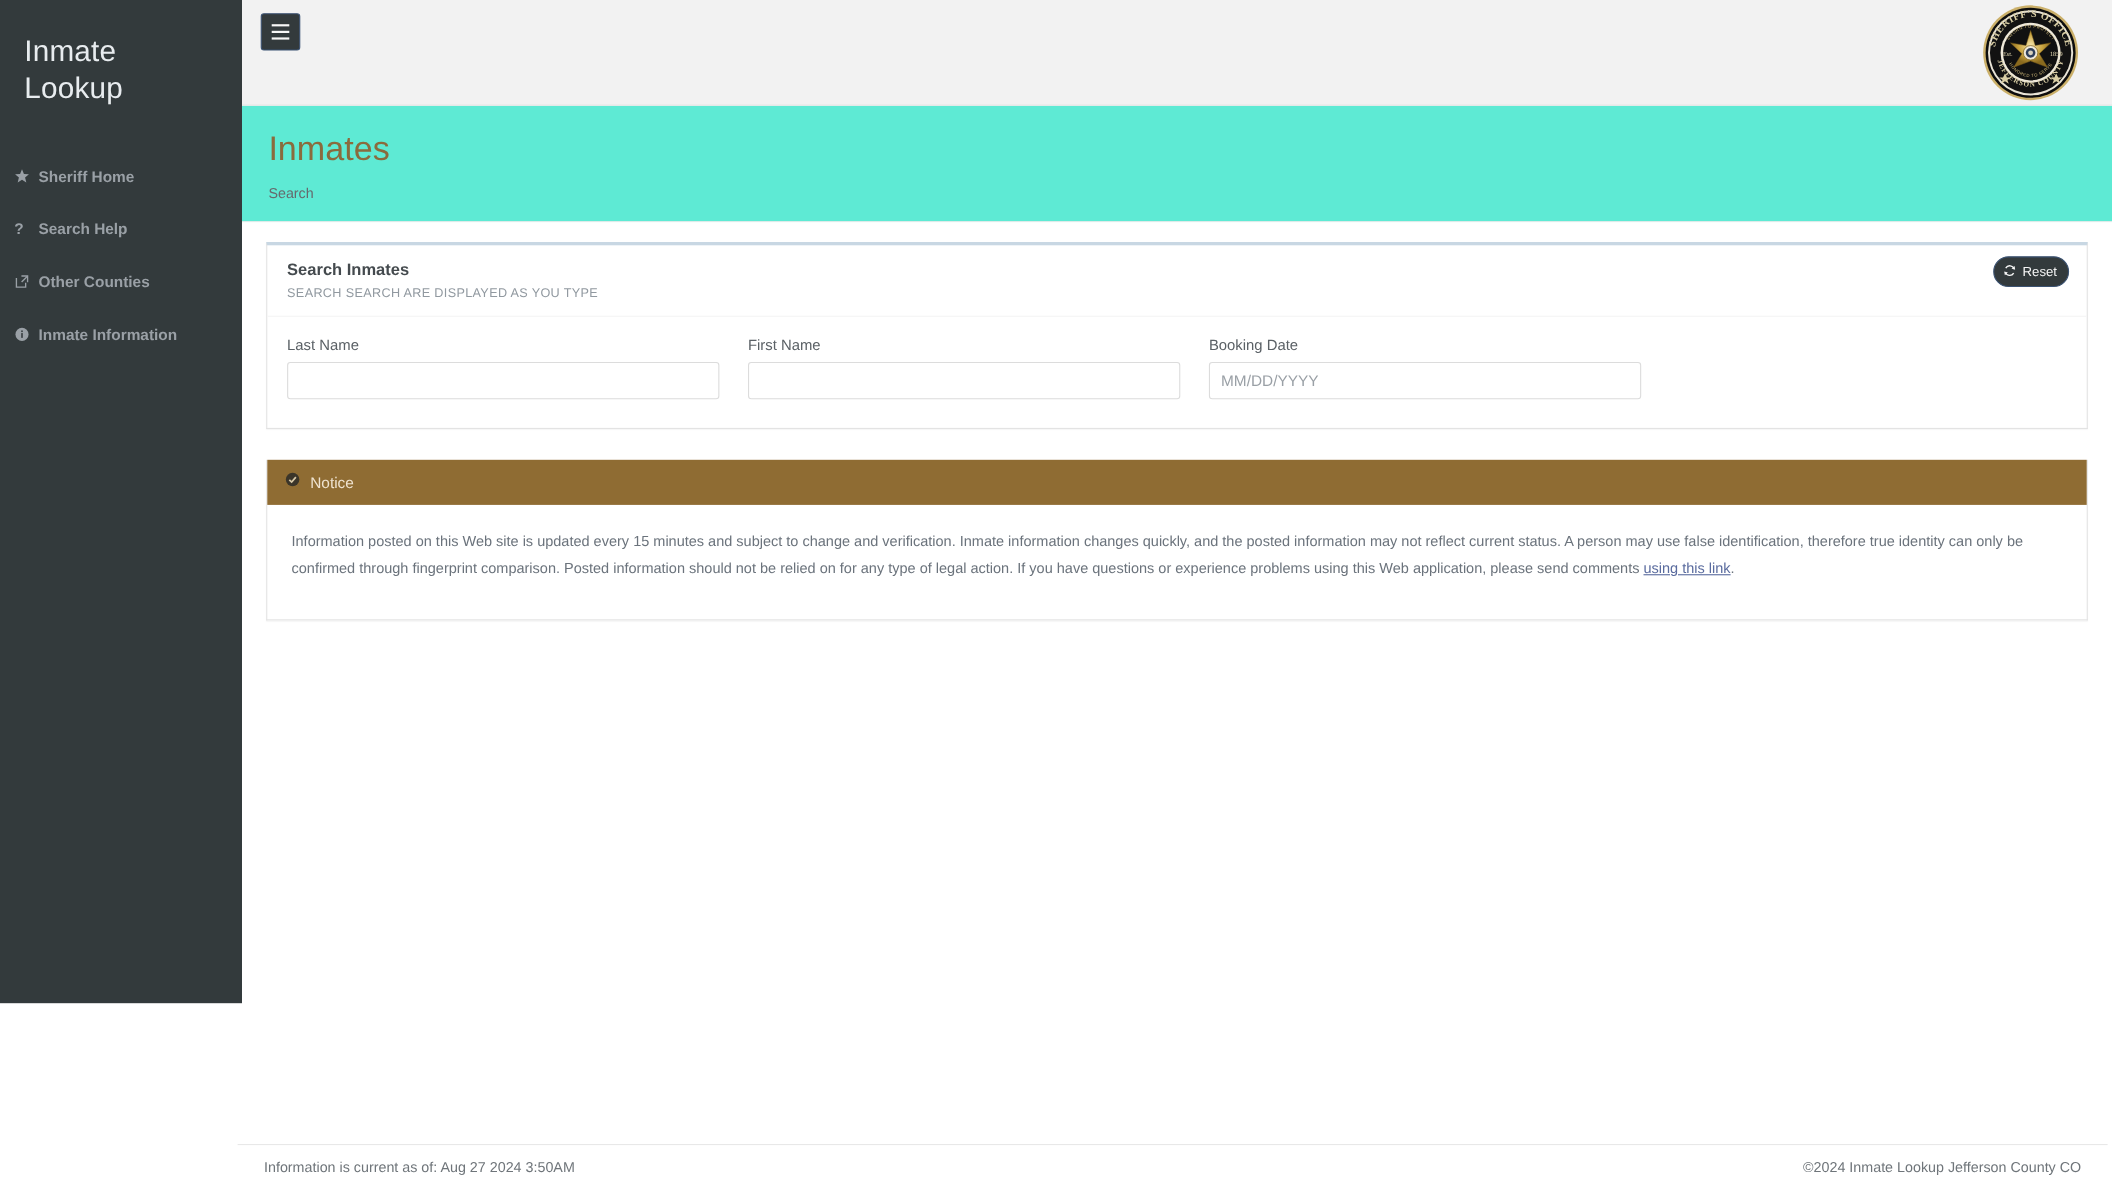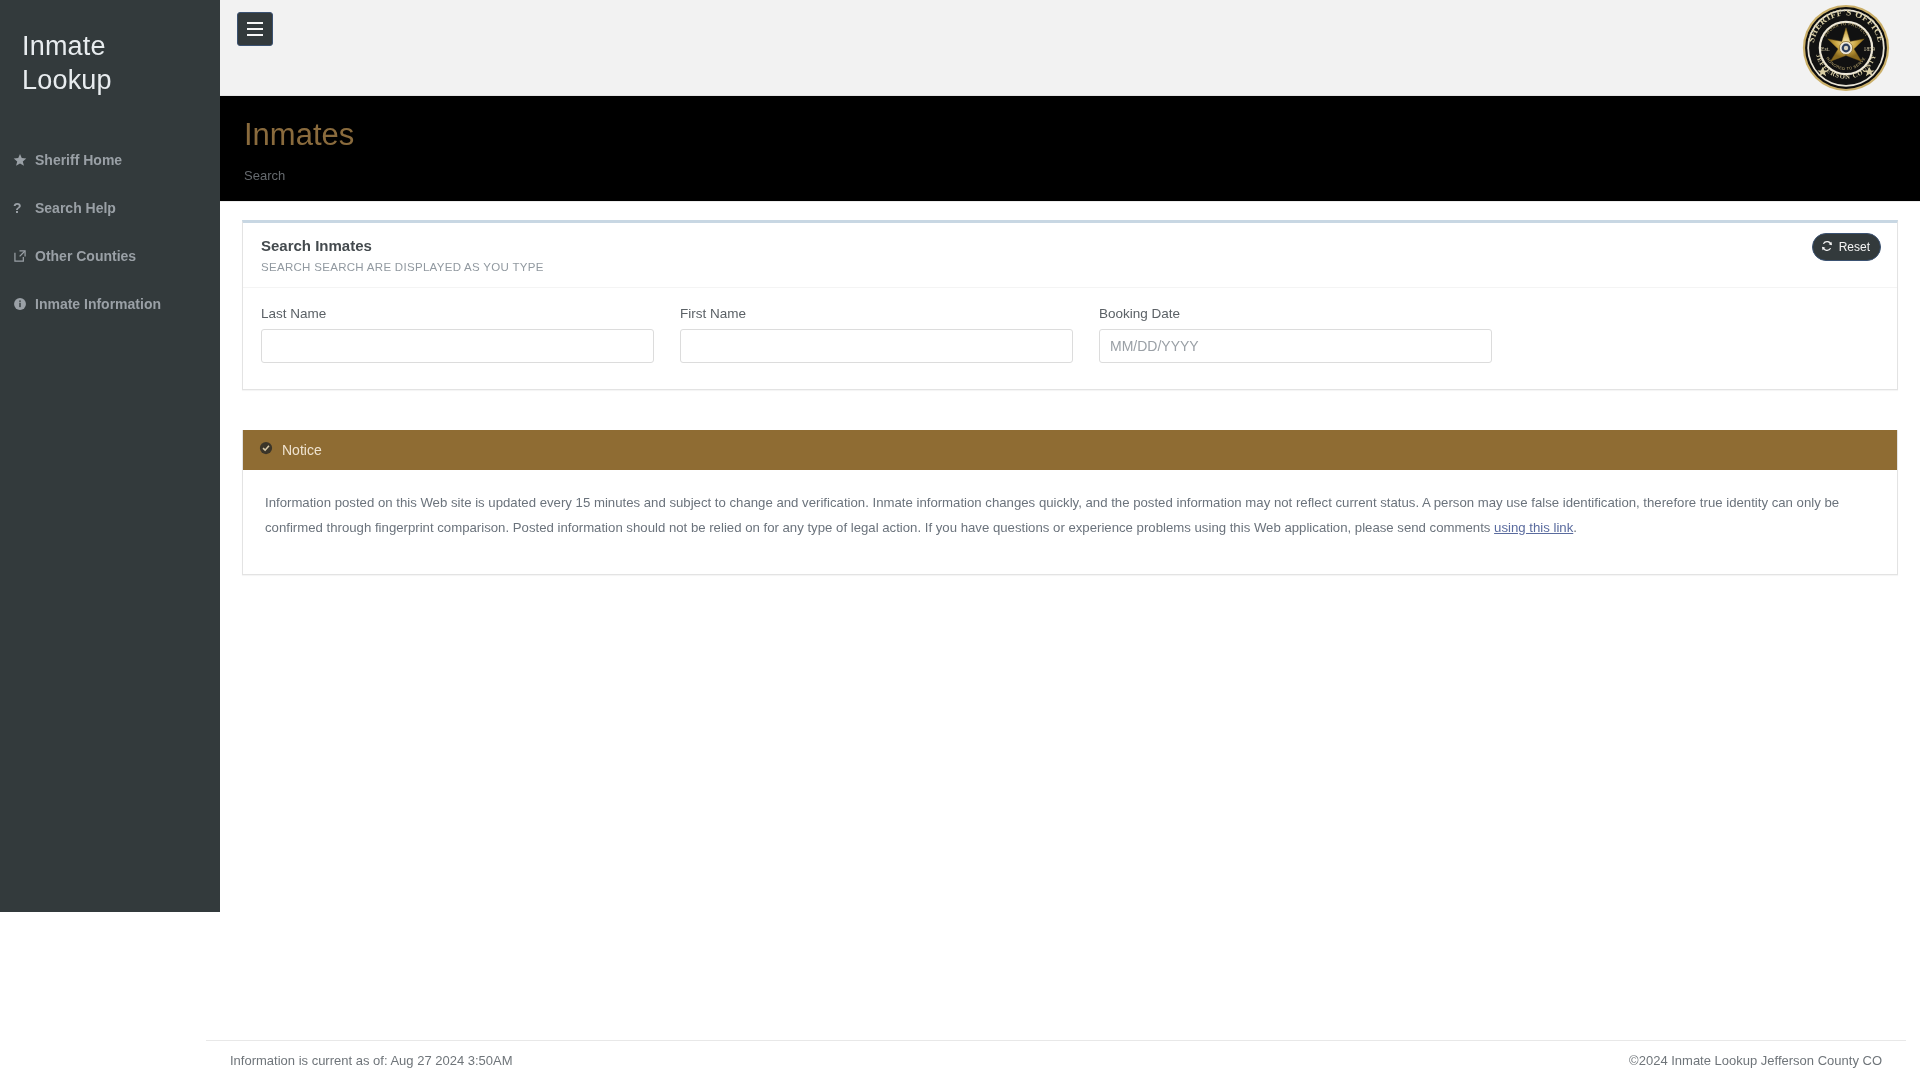--- a/index.html
+++ b/index.html
@@ -93,21 +93,21 @@
   }
   #badge {
     position: absolute;
     right: 30px; top: 4px;
     width: 88px; height: 88px;
   }
 
   
   #page-header {
     padding: 22px 30px 18px 24px;
-    background: #000000;
+    background: #5eead4;
     border-bottom: 1px solid #ececec;
   }
   #page-title {
     margin: 0;
     font-size: 31px;
     font-weight: 400;
     color: #8a6b3d;
     line-height: 1.1;
   }
   #breadcrumb {
@@ -186,21 +186,21 @@
     font-size: 14px;
     color: #555a5e;
     font-family: "Liberation Sans", sans-serif;
     background: #ffffff;
     outline: none;
   }
   .form-input::placeholder { color: #9aa0a6; }
 
   
   #notice-panel {
-    margin-top: 40px;
+    margin-top: 28px;
     background: #ffffff;
     border: 1px solid #e3e3e3;
     border-top: 0;
     box-shadow: 0 1px 1px rgba(0,0,0,0.04);
   }
   #notice-head {
     background: #8f6c33;
     padding: 11px 16px;
     display: flex;
     align-items: center;
@@ -217,21 +217,21 @@
     color: #6b737c;
   }
   #notice-body a {
     color: #5a6b9e;
     text-decoration: underline;
   }
 
   
   #footer {
     position: absolute;
-    left: 206px; bottom: 0;
+    left: 216px; bottom: 0;
     width: 1700px;
     height: 40px;
     background: #ffffff;
     border-top: 1px solid #e8e8e8;
     display: flex;
     align-items: center;
     justify-content: space-between;
     padding: 0 24px;
     font-size: 13px;
     color: #6f757a;

